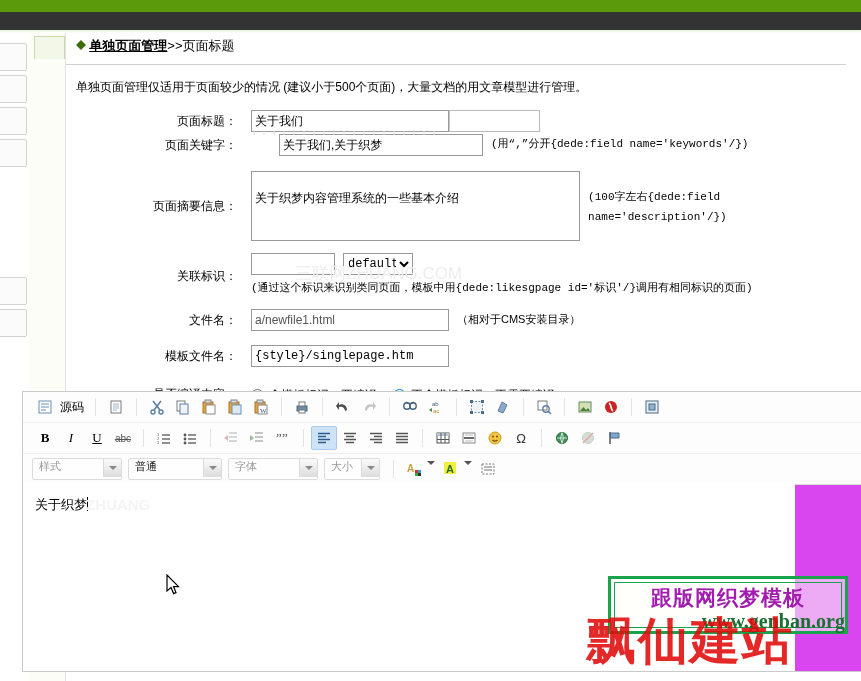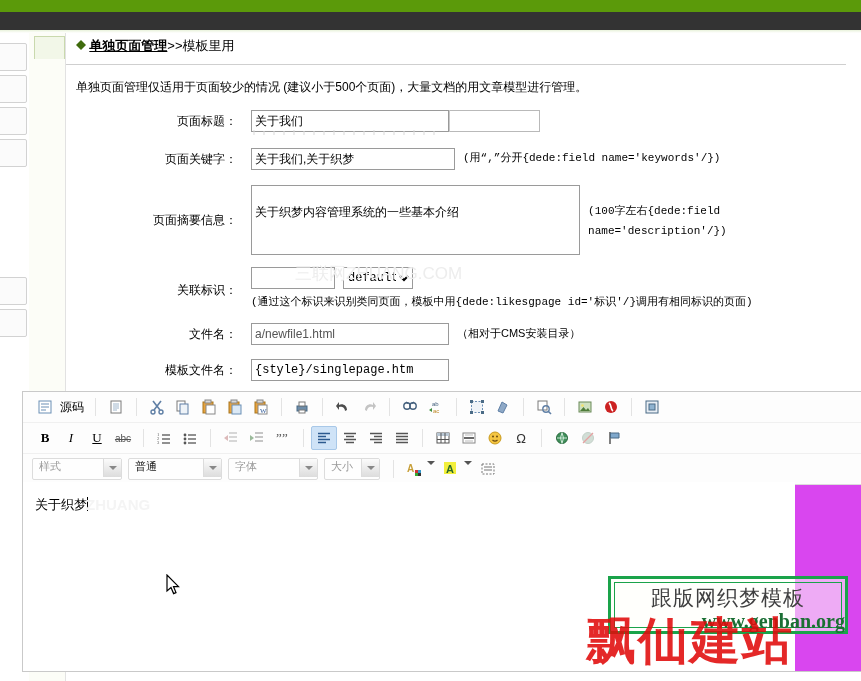--- a/index.html
+++ b/index.html
@@ -82,21 +82,21 @@
   .carrow i{display:block;width:0;height:0;border-left:4px solid transparent;
       border-right:4px solid transparent;border-top:4px solid #888;}
   #edbody{position:absolute;left:0;top:90px;width:772px;height:189px;background:#fff;
       padding:14px 12px;box-sizing:border-box;font-size:13px;}
   .caret{display:inline-block;width:1px;height:14px;background:#000;vertical-align:-2px;}
   
   #wm-green{position:absolute;left:608px;top:576px;width:240px;height:58px;
       border:3px solid #1aa34a;background:rgba(255,255,250,.55);box-sizing:border-box;}
   #wm-green-in{position:absolute;left:3px;top:3px;right:3px;bottom:3px;border:1px solid #1aa34a;}
   #wm-green-l1{position:absolute;left:0;top:5px;width:100%;text-align:center;
-      font-size:21px;font-weight:normal;color:#404040;letter-spacing:1px;}
+      font-size:21px;font-weight:bold;color:#a21caf;letter-spacing:1px;}
   #wm-green-l2{position:absolute;left:0;top:31px;width:100%;text-align:right;
       font-size:20px;font-weight:bold;color:#1b6f33;font-family:"Liberation Serif",serif;}
   #wm-red{position:absolute;left:586px;top:606px;width:275px;height:70px;
       font-size:50px;font-weight:bold;color:rgba(224,10,10,.88);letter-spacing:2px;
       line-height:70px;white-space:nowrap;}
   #wm-faint1{position:absolute;left:295px;top:262px;font-size:17px;color:#ededed;
       font-weight:normal;white-space:nowrap;}
   #wm-faint2{position:absolute;left:86px;top:496px;font-size:15px;color:#f4f4f4;
       font-weight:bold;white-space:nowrap;}
   
@@ -119,21 +119,21 @@
 </div>
 <div id="menu-col">
   <div id="menu-col-inner"></div>
   <div id="menu-tab"></div>
 </div>
 
 <div id="content">
 
   <div id="titlebar">
     <span class="diamond"></span>
-    <span class="bc-main">单独页面管理</span><span class="bc-sep">&gt;&gt;</span><span class="bc-sub">模板里用</span>
+    <span class="bc-main">单独页面管理</span><span class="bc-sep">&gt;&gt;</span><span class="bc-sub">页面标题</span>
   </div>
 
   <div id="intro">单独页面管理仅适用于页面较少的情况 (建议小于500个页面)，大量文档的用文章模型进行管理。</div>
 
   <div id="formtable">
 
     <div class="frow" style="margin-top:4px;">
       <div class="flabel">页面标题：</div>
       <div class="fctl">
         <div style="position:relative;">
@@ -161,21 +161,21 @@
               <line x1="183" y1="1" x2="183" y2="5"></line>
             </g>
           </svg>
         </div>
         <div style="width:1px;height:22px;background:#c9c9c9;"></div>
         <div style="width:90px;height:22px;border:1px solid #b9b9b9;border-left:none;
                     box-sizing:border-box;background:#fff;"></div>
       </div>
     </div>
 
-    <div class="frow" style="margin-top:14px;">
+    <div class="frow" style="gap:28px;">
       <div class="flabel">页面关键字：</div>
       <div class="fctl">
         <input class="txt" style="width: 196px;" value="关于我们,关于织梦">
         <span class="hint">(用“,”分开{dede:field name='keywords'/})</span>
       </div>
     </div>
 
     <div class="frow" style="margin-top:14px;">
       <div class="flabel">页面摘要信息：</div>
       <div class="fctl">

